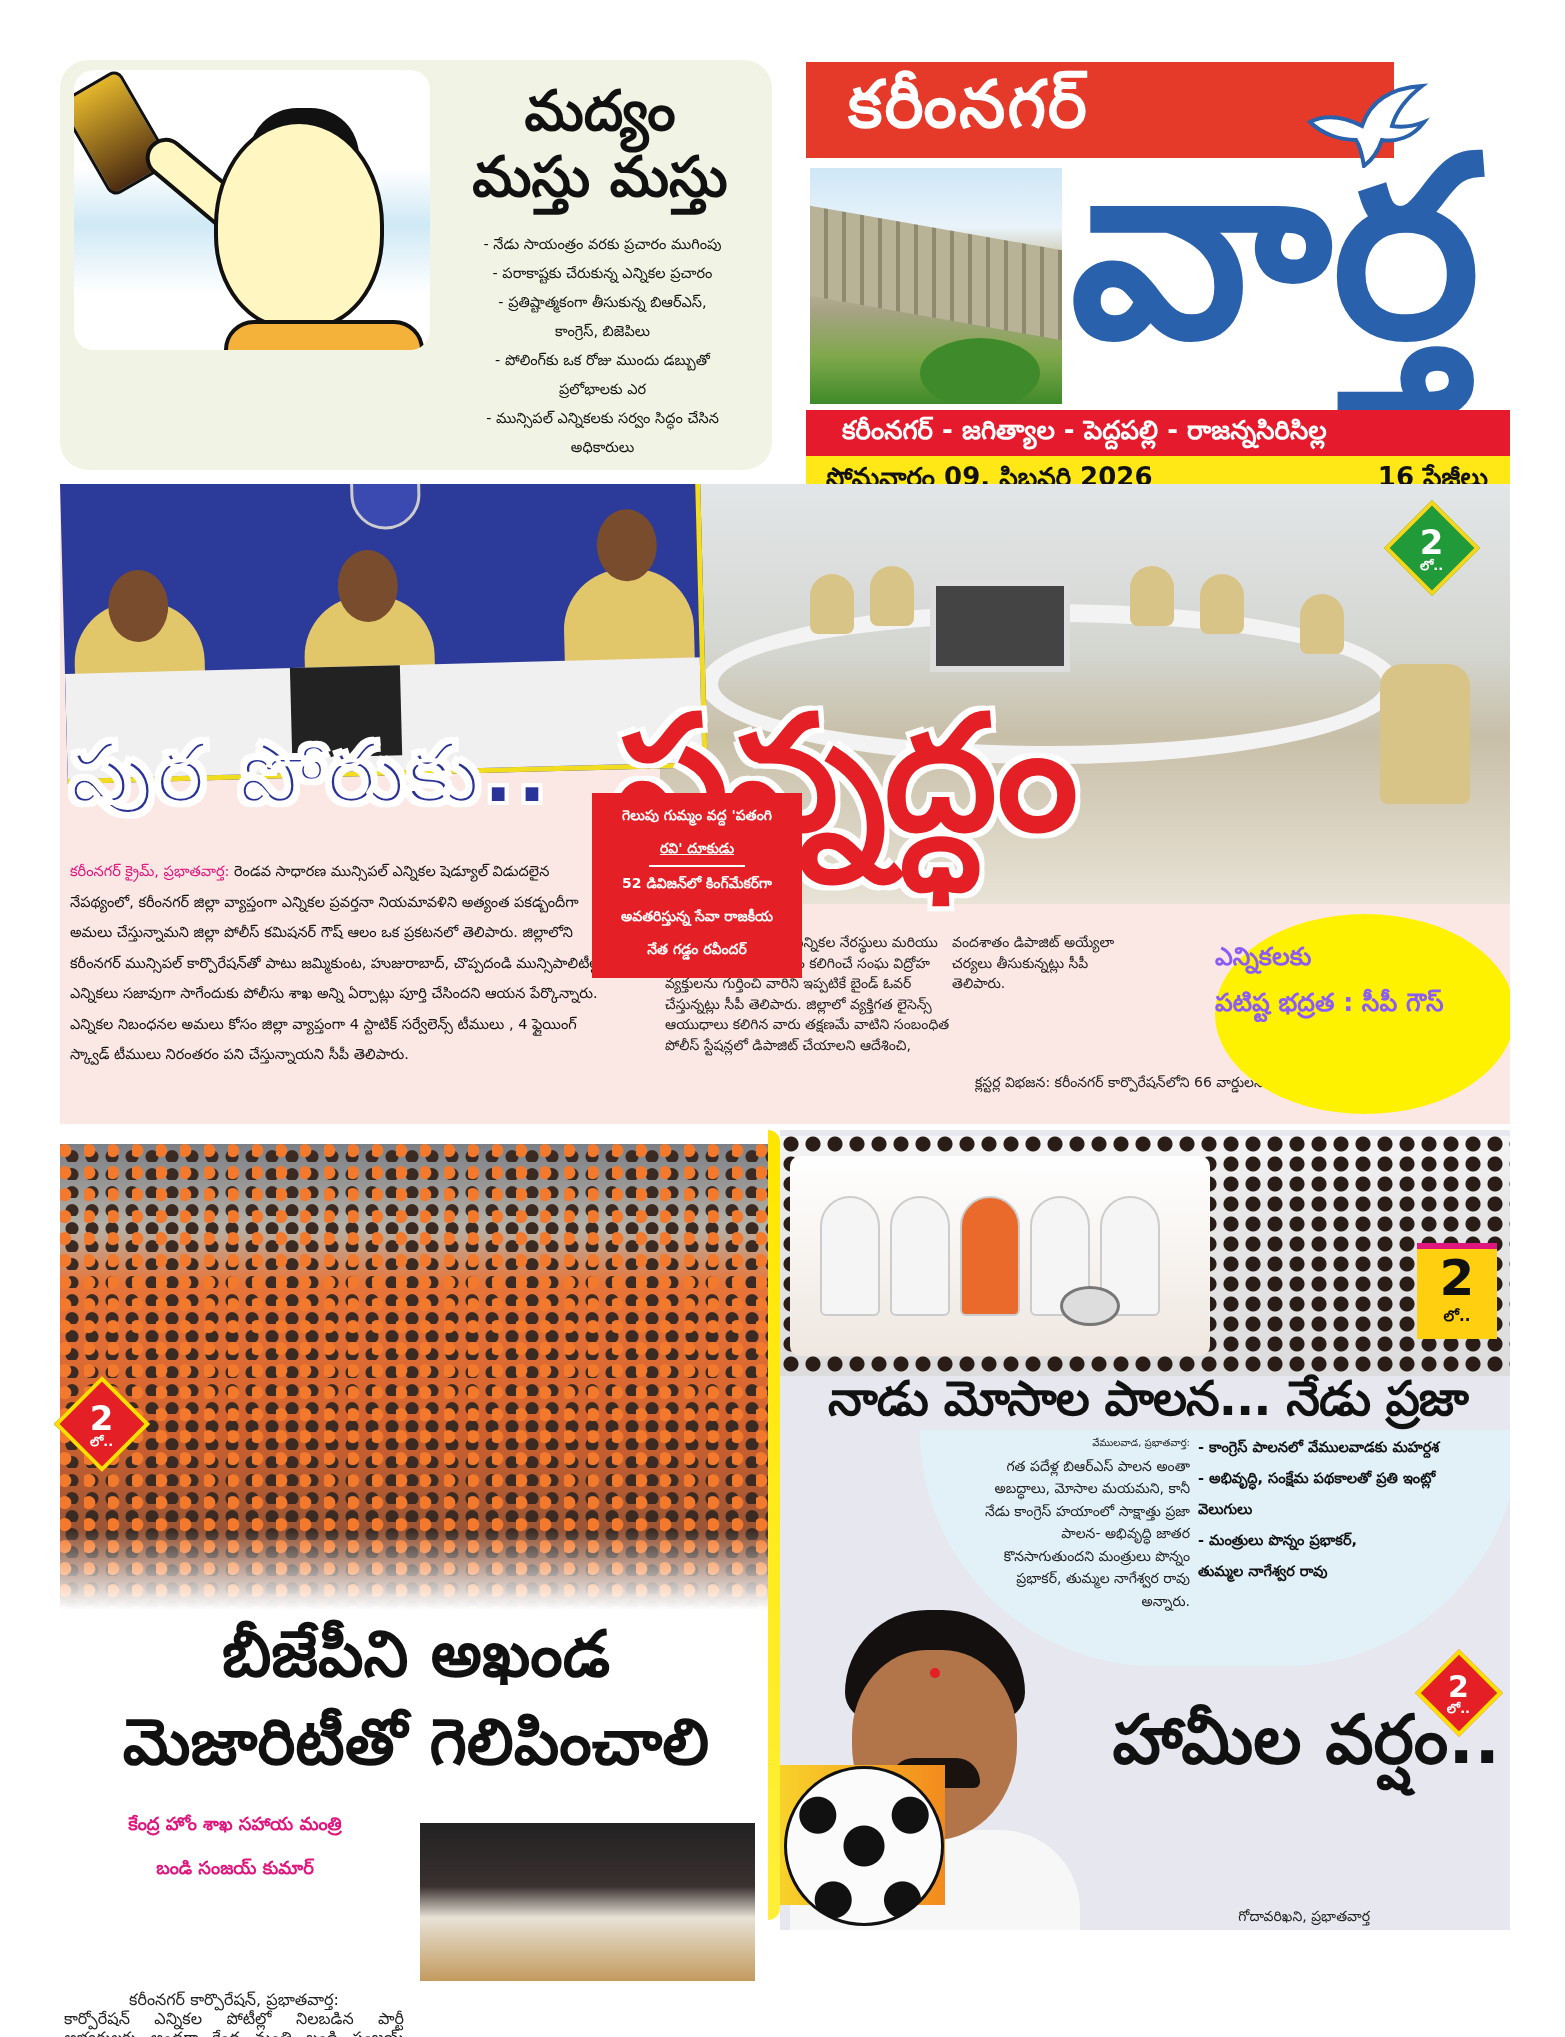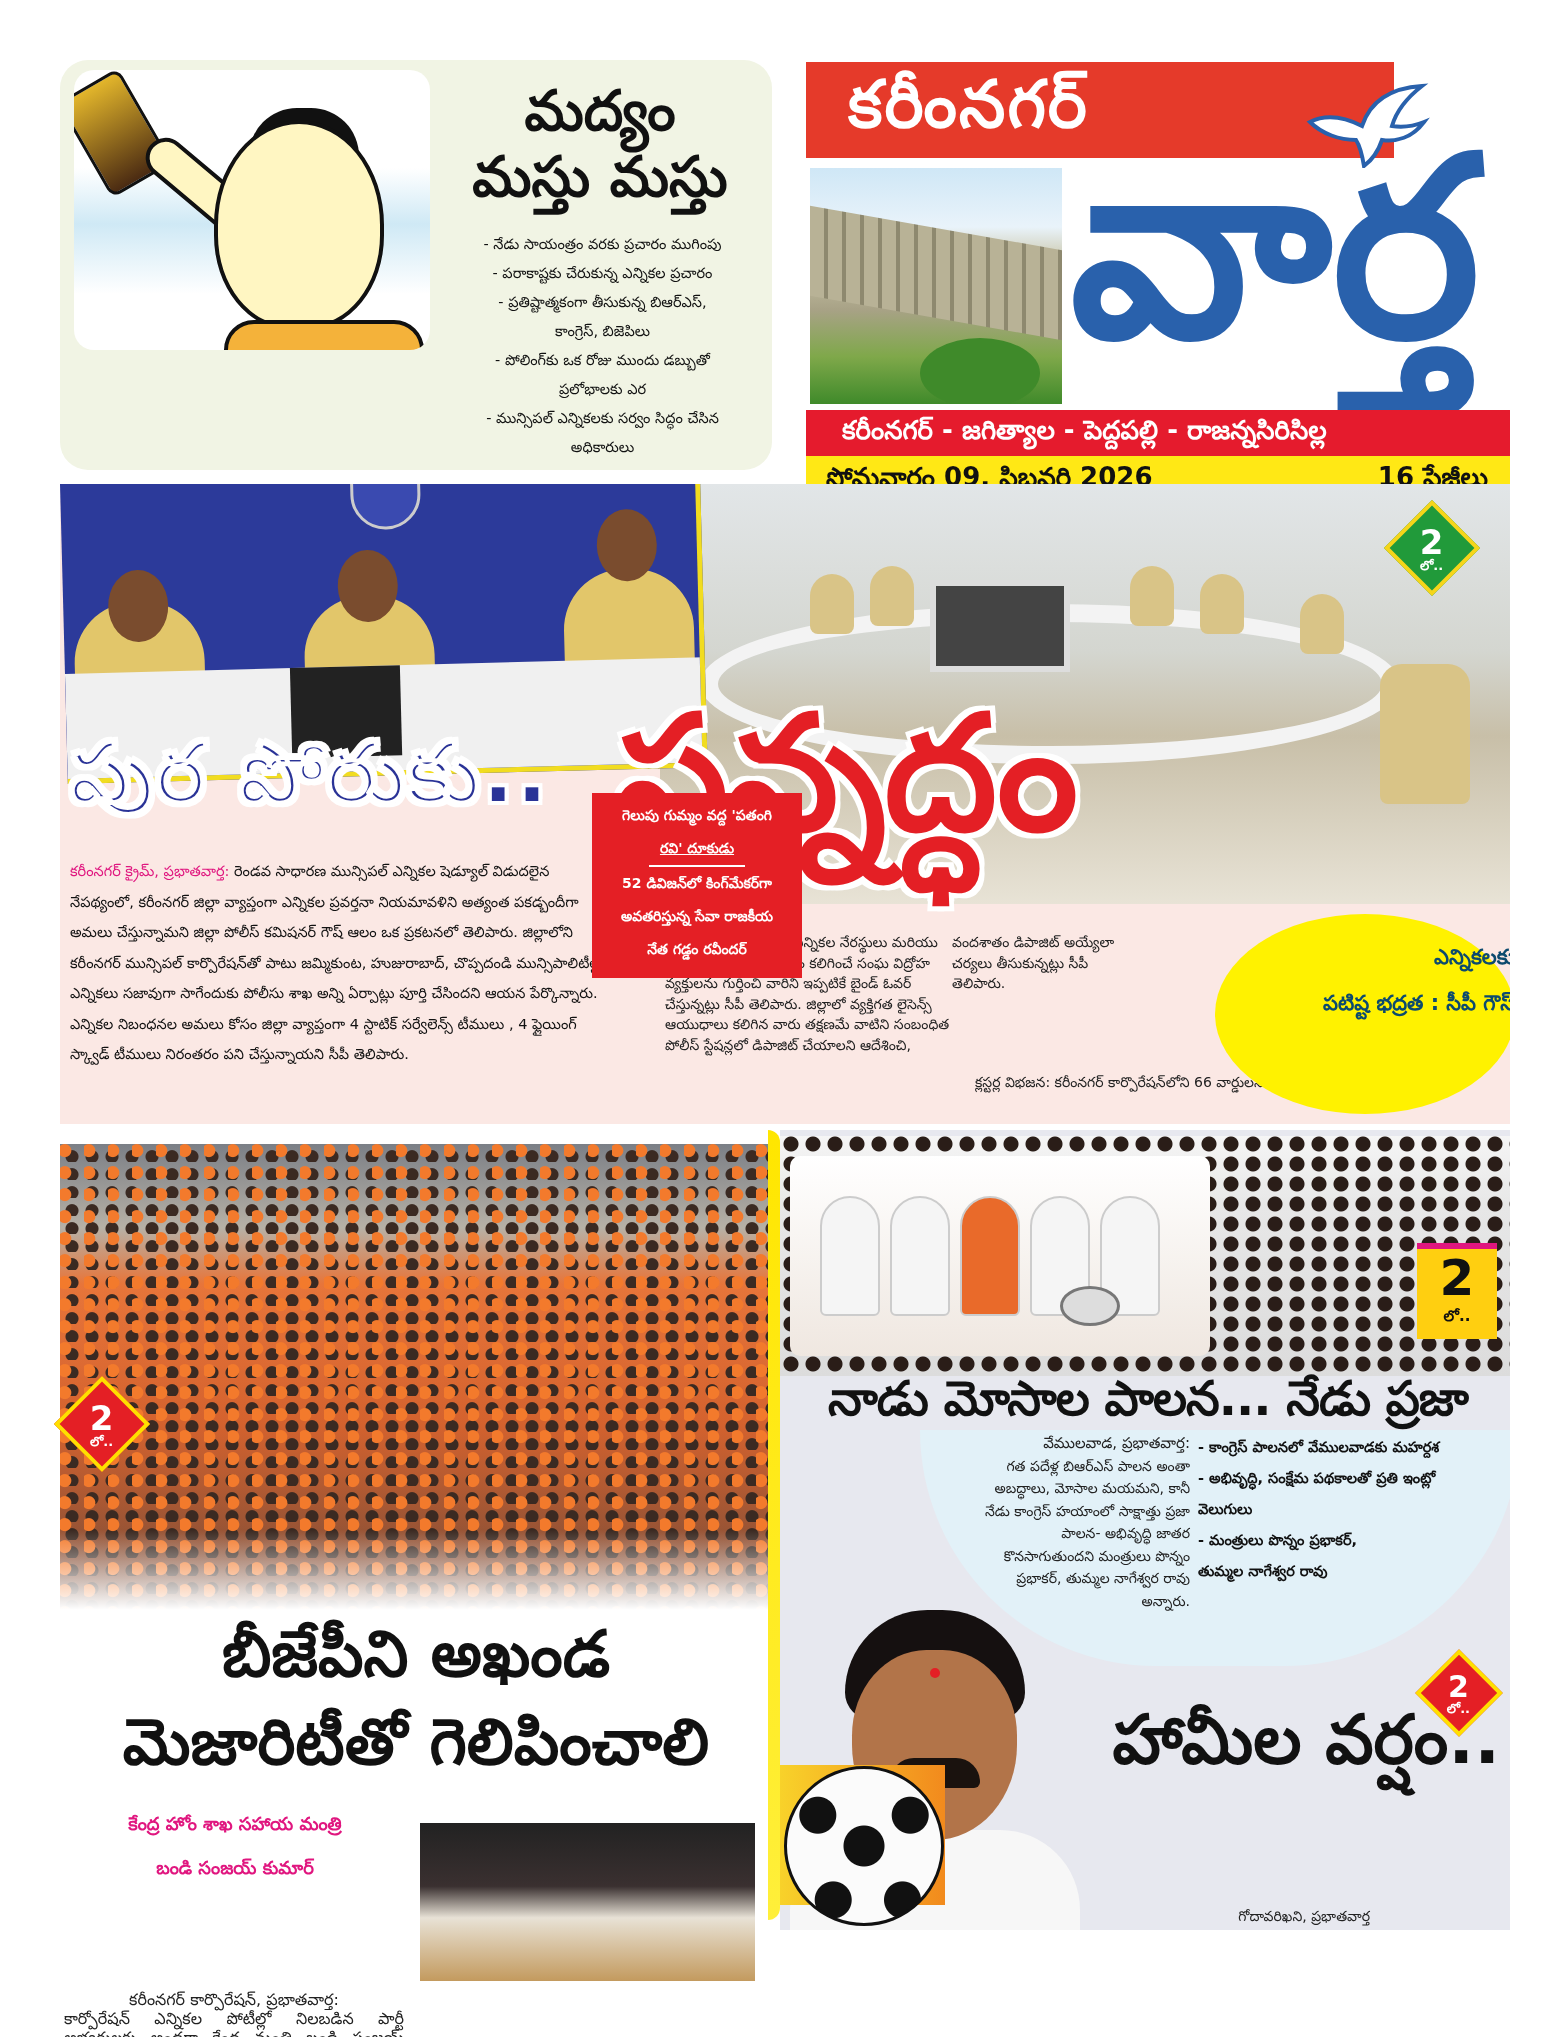--- a/index.html
+++ b/index.html
@@ -89,21 +89,21 @@
     left: 556px; top: 200px; font-size: 160px; font-weight: bold; color: #e41f25;
     text-shadow: 5px 5px 0 #fff, -5px -5px 0 #fff, 5px -5px 0 #fff, -5px 5px 0 #fff; letter-spacing: -2px; line-height: 180px;
   }
   .lead-body { left: 10px; top: 372px; width: 540px; font-size: 14.5px; line-height: 30.5px; color: #111; }
   .lead-body .dateline { color: #e0167f; }
   .lead-col2 { left: 605px; top: 448px; width: 298px; font-size: 14px; line-height: 20.5px; color: #222; }
   .lead-col3 { left: 892px; top: 448px; width: 180px; font-size: 14px; line-height: 20.5px; color: #222; }
   .lead-col3b { left: 915px; top: 590px; width: 480px; font-size: 14px; color: #222; }
   .yellow-oval {
     left: 1155px; top: 430px; width: 300px; height: 200px; border-radius: 50%; background: #fff200;
-    text-align: right; font-weight: bold; color: #0c4a6e; font-size: 21px; line-height: 46px; padding-top: 20px;
+    text-align: left; font-weight: bold; color: #8b5cf6; font-size: 25px; line-height: 46px; padding-top: 20px;
   }
 
   
   .bjp { left: 60px; top: 1130px; width: 712px; height: 800px; background: #fff; }
   .bjp-border { left: 768px; top: 1130px; width: 12px; height: 790px; background: linear-gradient(#ffe600,#ffef3a); border-radius: 0 20px 20px 0; }
   .crowd {
     left: 0; top: 14px; width: 712px; height: 466px; overflow: hidden;
     background:
       radial-gradient(circle at 20% 30%, #f37a2c 0 6px, transparent 7px) 0 0/24px 22px,
       radial-gradient(circle at 60% 70%, #3b2a22 0 6px, transparent 7px) 0 0/20px 18px,
@@ -132,21 +132,21 @@
   }
   .cong-photo .stage { left: 10px; top: 20px; width: 420px; height: 200px; background: linear-gradient(#fff,#efe7e0); border-radius: 10px; }
   .cong-photo .p2 { width: 60px; height: 120px; background: #f5f5f5; border: 2px solid #ccc; border-radius: 30px 30px 6px 6px; top: 60px; }
   .cong-photo .speaker { left: 280px; top: 150px; width: 60px; height: 40px; background: #ddd; border-radius: 50%; border: 3px solid #777; }
   .yellow-badge { left: 637px; top: 113px; width: 80px; height: 96px; background: #ffcf10; border-top: 6px solid #e0167f; text-align: center; font-weight: bold; color: #111; }
   .yellow-badge .n { display:block; font-size: 50px; line-height: 58px; }
   .yellow-badge .s { display:block; font-size: 15px; }
   .cong-head { left: 8px; top: 240px; width: 720px; text-align: center; font-size: 48px; font-weight: bold; color: #111; letter-spacing: -1px; }
   .cong-bubble { left: 140px; top: 300px; width: 600px; height: 236px; background: #e2f1f8; border-radius: 0 0 300px 300px; }
   .cong-body { left: 200px; top: 302px; width: 210px; text-align: right; font-size: 14px; line-height: 22.5px; color: #222; }
-  .cong-body .dl { font-size: 15px; }
+  .cong-body .dl { font-size: 10px; }
   .cong-bullets { left: 418px; top: 302px; width: 300px; font-size: 14.5px; font-weight: bold; line-height: 31px; color: #111; }
   .portrait { left: 10px; top: 480px; width: 290px; height: 320px; }
   .portrait .hair { left: 55px; top: 0; width: 180px; height: 110px; background: #151010; border-radius: 90px 90px 30px 30px; }
   .portrait .face { left: 62px; top: 40px; width: 165px; height: 190px; background: #b27449; border-radius: 45% 45% 50% 50%; }
   .portrait .tilak { left: 140px; top: 58px; width: 10px; height: 10px; background: #e41f25; border-radius: 50%; }
   .portrait .mus { left: 100px; top: 148px; width: 90px; height: 30px; background: #1a120e; border-radius: 40px 40px 10px 10px; }
   .portrait .shirt { left: 0; top: 220px; width: 290px; height: 120px; background: #f7f7f7; border-radius: 80px 80px 0 0; }
   .ball-box { left: 0; top: 635px; width: 165px; height: 140px; background: linear-gradient(90deg,#f8d22a,#f28a1d); }
   .ball { left: 4px; top: 636px; width: 160px; height: 160px; border-radius: 50%; background:
       radial-gradient(circle at 50% 50%, #111 0 20px, transparent 21px),

